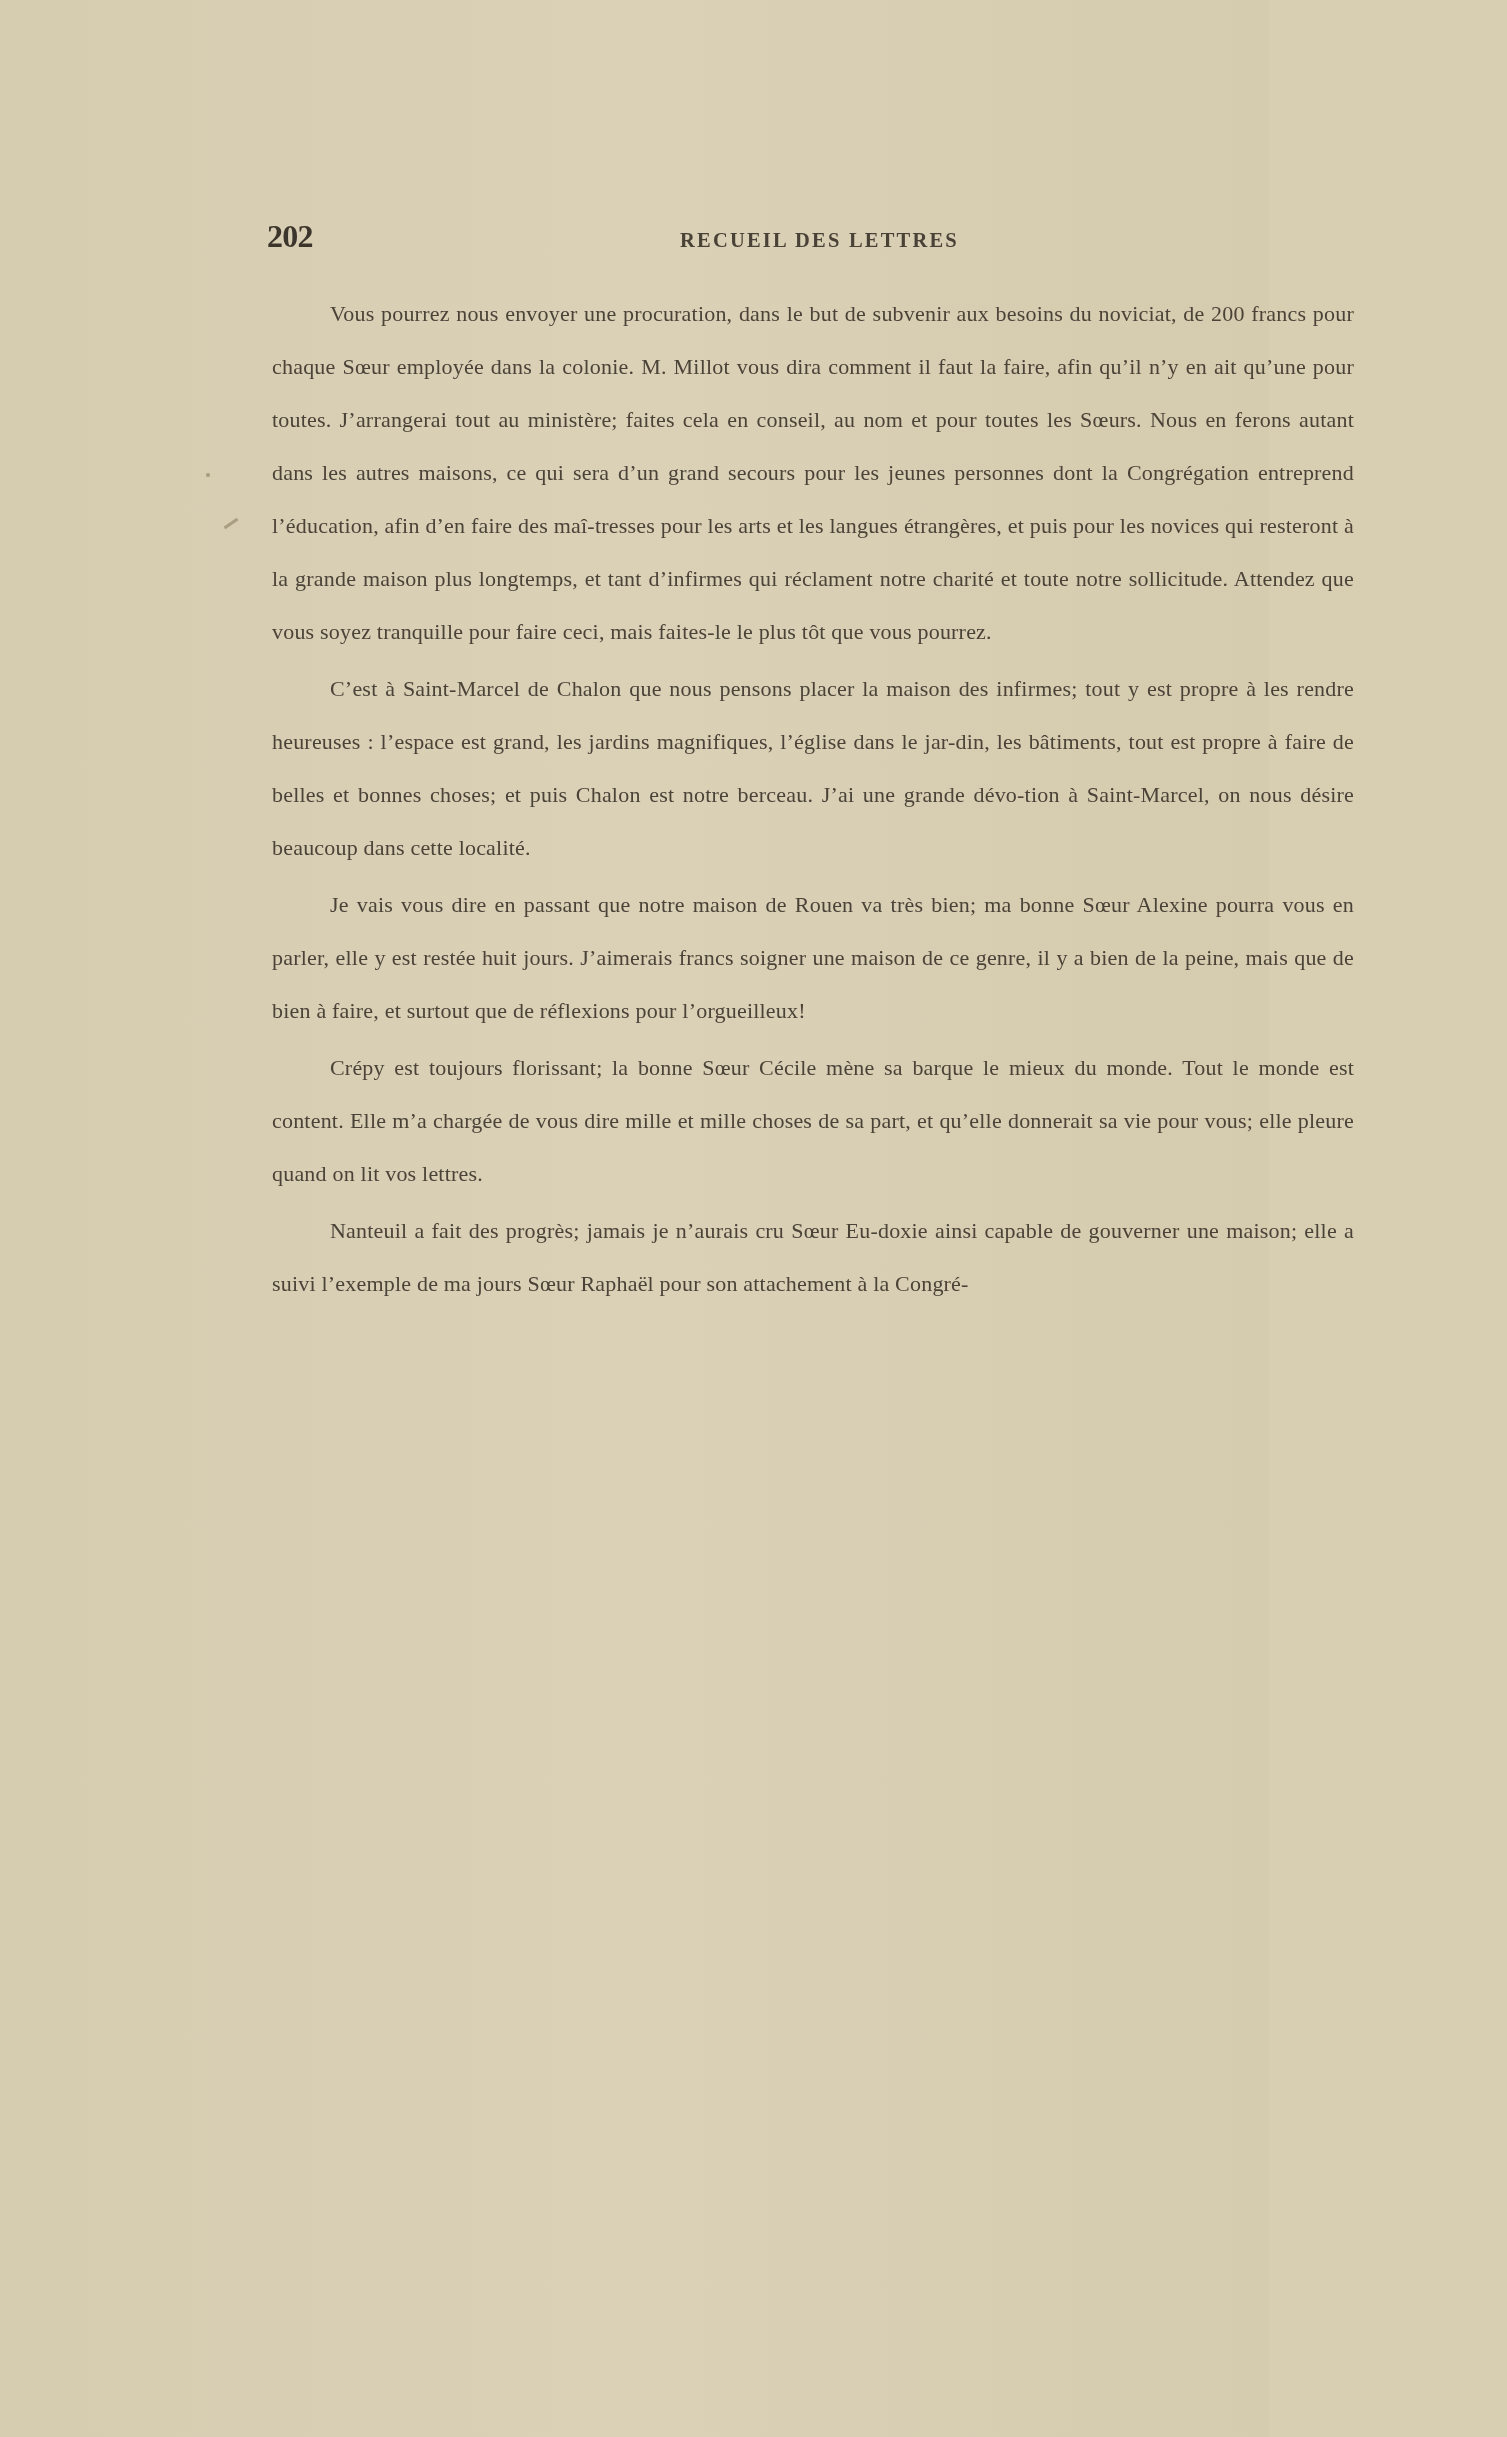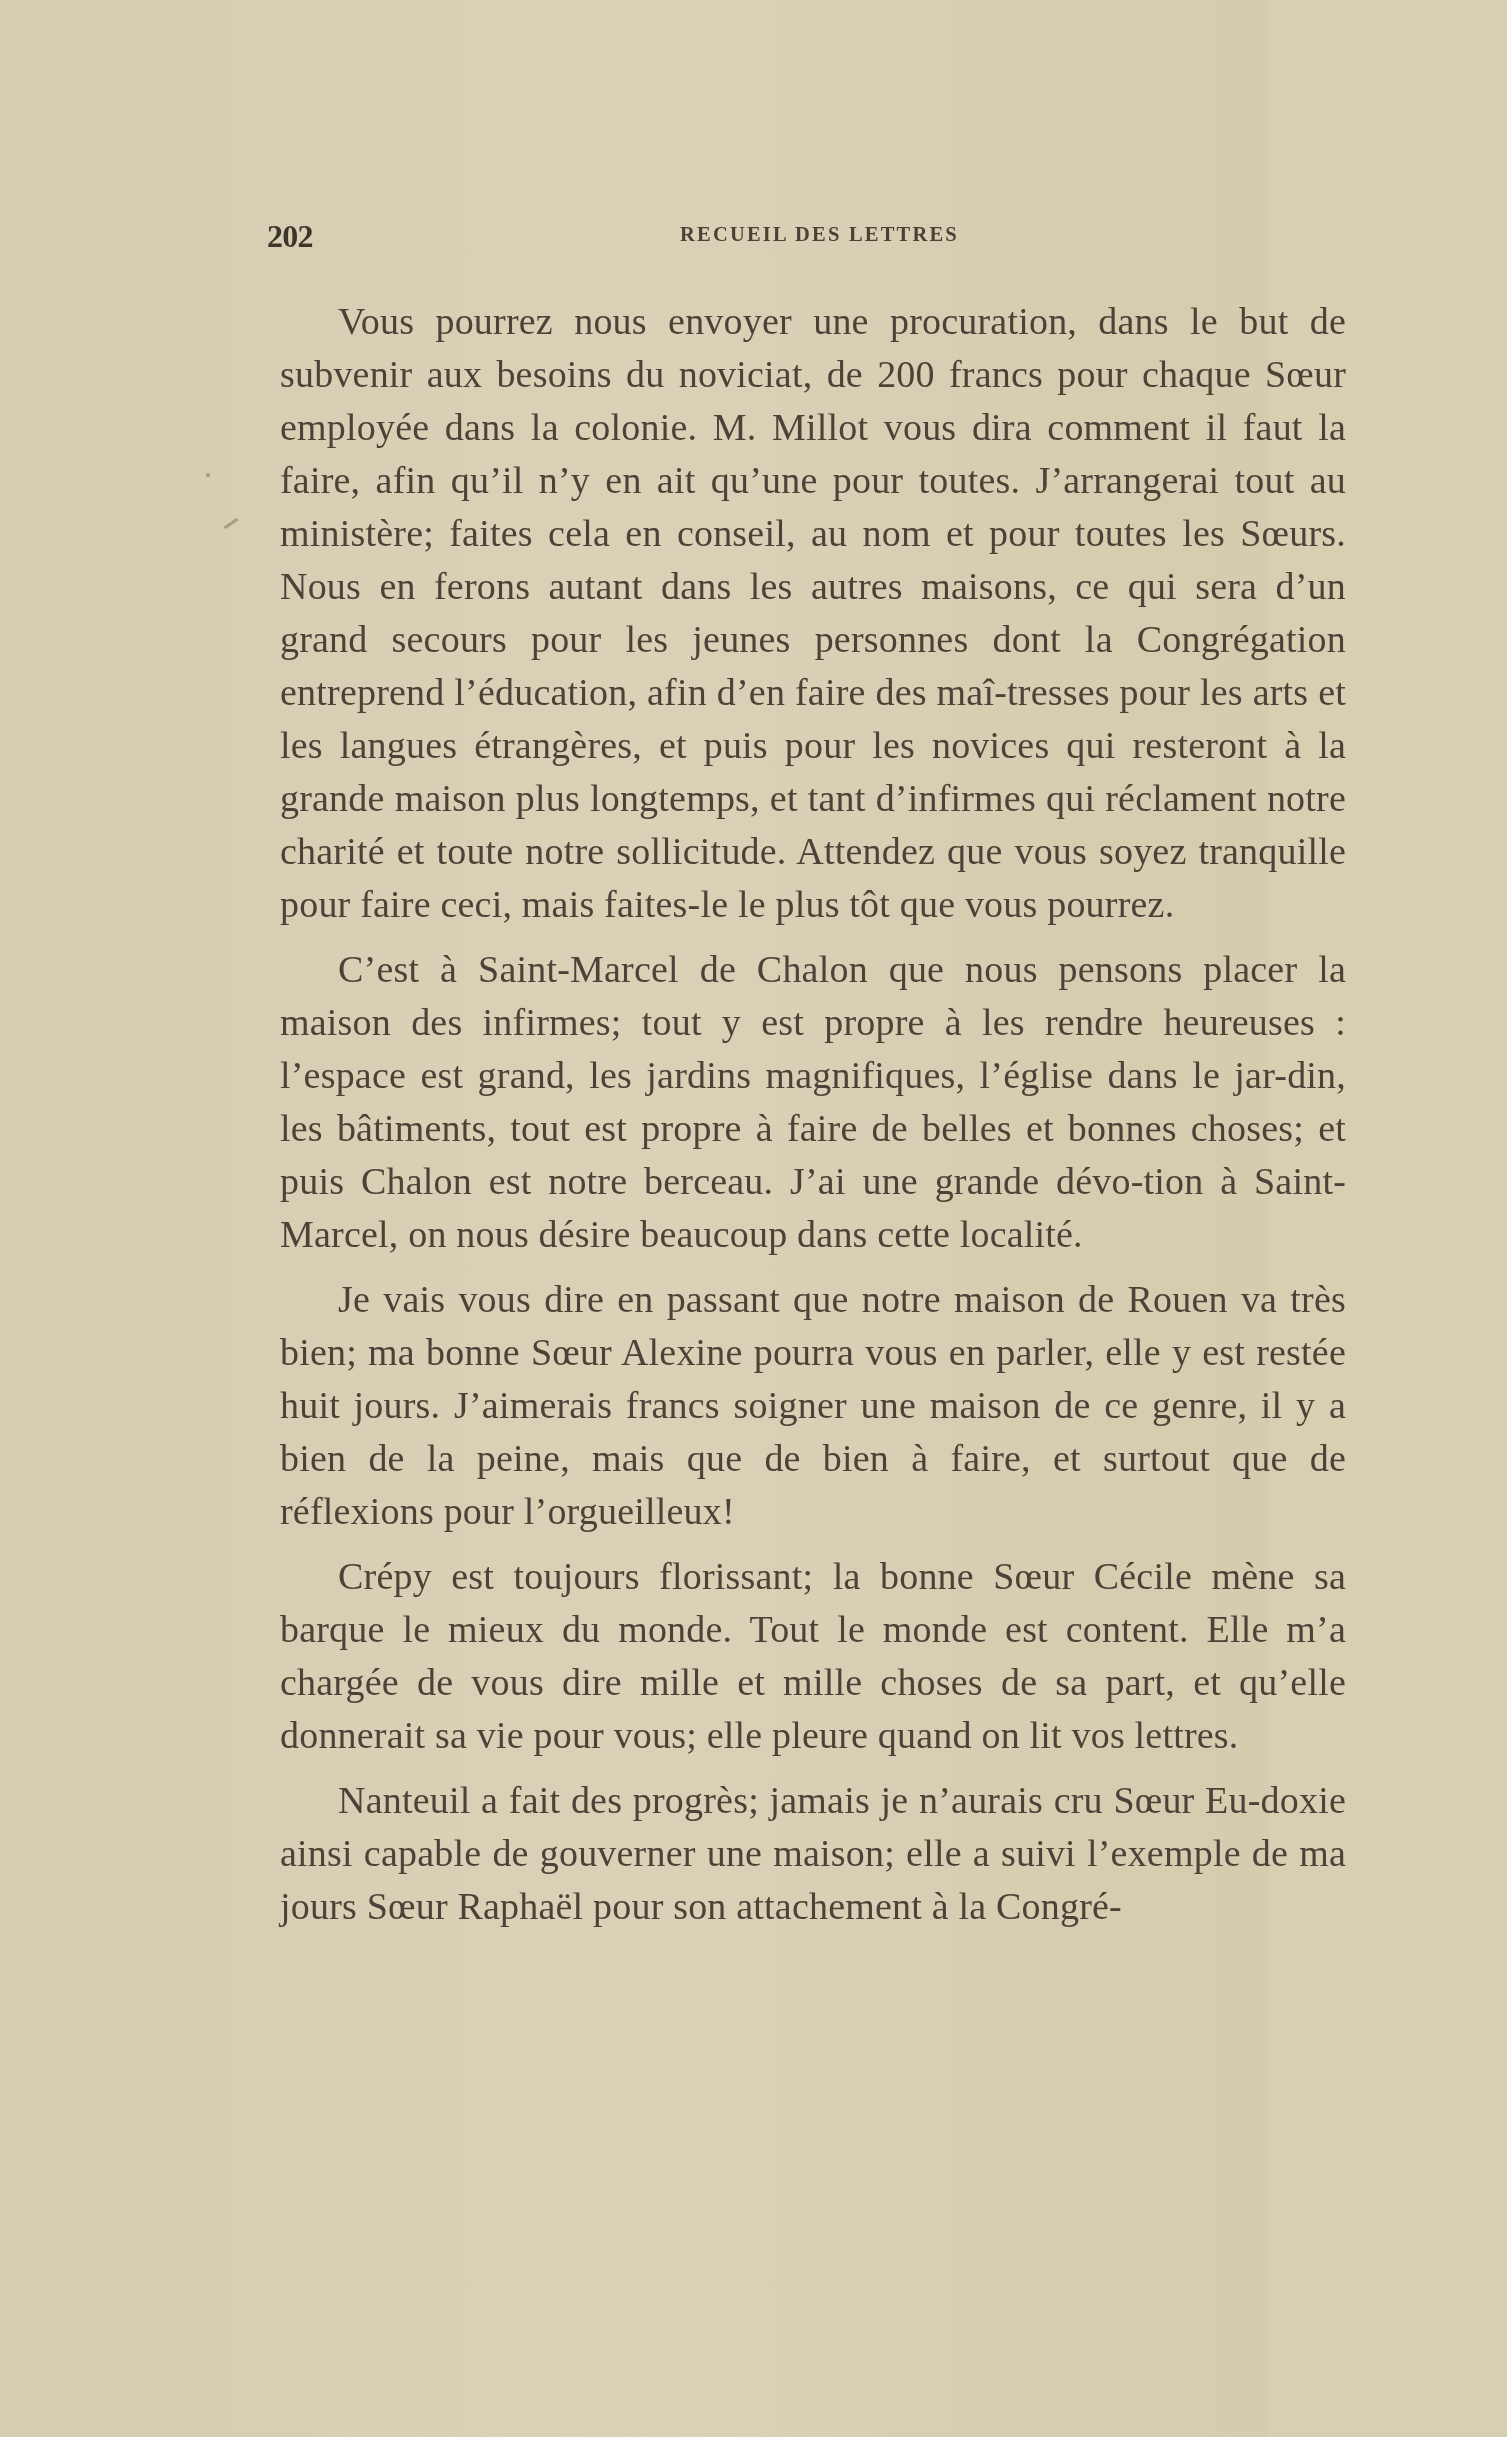--- a/index.html
+++ b/index.html
@@ -17,30 +17,30 @@
   }
   .header {
     position: absolute; left: 267px; top: 218px; width: 1105px; height: 44px;
   }
   .page-number {
     position: absolute; left: 0; top: 0;
     font-size: 32px; font-weight: bold; letter-spacing: -0.7px;
     color: #3c352c;
   }
   .running-head {
-    position: absolute; left: 0; right: 0; top: 5px; text-align: center;
+    position: absolute; left: 0; right: 0; top: 11px; text-align: center;
     font-size: 20.5px; letter-spacing: 2.2px; font-weight: bold;
     color: #4a4237;
   }
   .body-text {
     position: absolute; left: 268px; top: 283px; width: 1090px;
   }
   .para {
-    margin: 12px;
-    font-size: 38px;
+    margin: 4px;
+    font-size: 22px;
     line-height: 53px;
     text-align: justify;
     text-indent: 58px;
     letter-spacing: 0.2px;
   }
   .mark {
     position: absolute; background: #8a7e62; opacity: 0.6;
   }
   .mark.dot { left: 206px; top: 473px; width: 3.7px; height: 3.7px; border-radius: 50%; }
   .mark.tick { left: 223px; top: 522px; width: 16px; height: 2.9px; transform: rotate(-35deg); }

